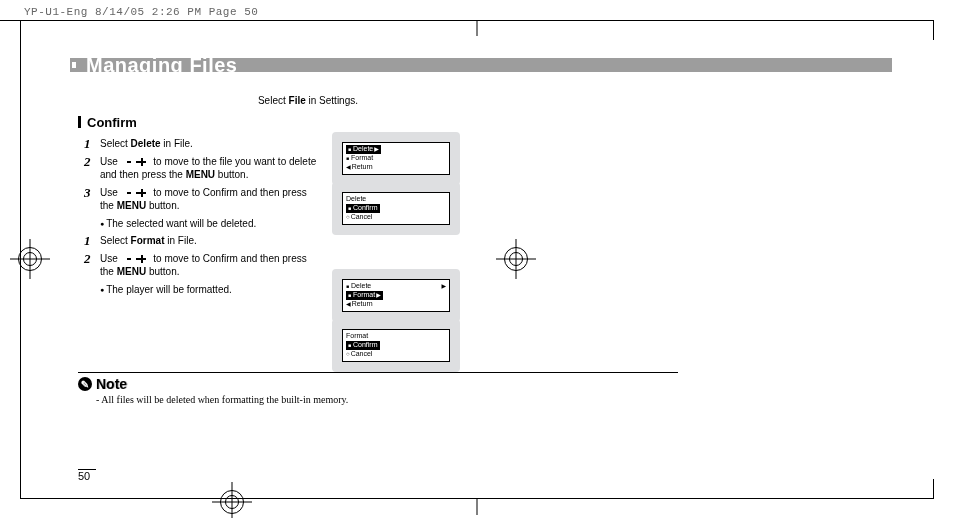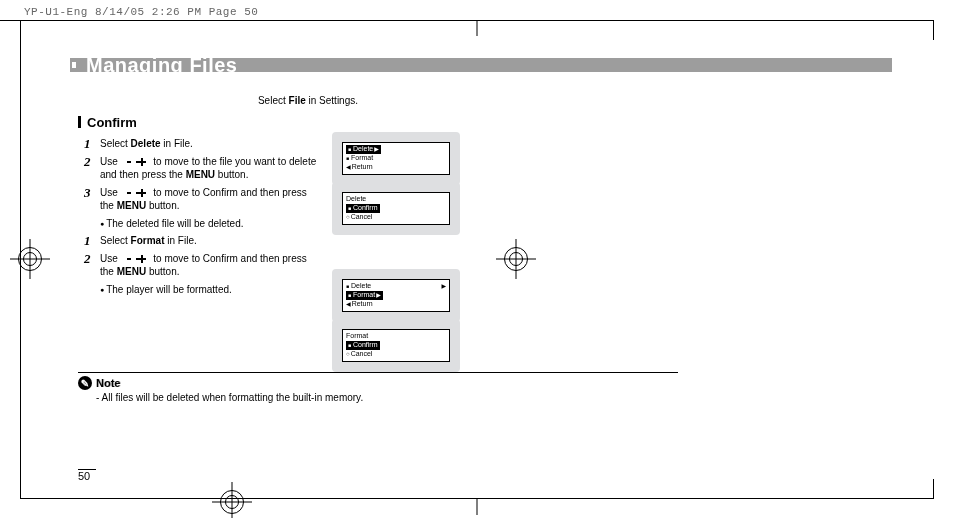--- a/index.html
+++ b/index.html
@@ -121,22 +121,22 @@
 
   
   .note-wrap { position:absolute; left:78px; top:372px; width:600px; font-size:10px; }
   .note-hr   { height:1px; background:#000; margin-bottom:3px; }
   .note-head { display:flex; align-items:center; gap:4px; }
   .note-icon {
     width:14px; height:14px; border-radius:50%; background:#000; color:#fff;
     display:flex; align-items:center; justify-content:center;
     font-size:10px; font-weight:bold;
   }
-  .note-word { font-weight:bold; font-size:11px; text-shadow:1px 0 #bbb; }
-  .note-body { margin:2px 0 12px 18px; }
+  .note-word { font-weight:bold; font-size:14px; text-shadow:1px 0 #bbb; }
+  .note-body { margin:2px 0 12px 18px;font-family:Liberation Serif, serif; }
 
   
   .lcd {
     position:absolute; left:332px;
     width:108px; padding:10px 10px;
     background:#dedfe1; border-radius:4px;
   }
   .lcd-inner {
     background:#fff; border:1px solid #000;
     font-size:7px; line-height:1.2;
@@ -201,21 +201,21 @@
     <span>Select </span><b>Delete</b><span> in File.</span>
   </div>
   <div class="step">
     <span class="num">2</span>
     <span>Use </span><span class="minus-plus"></span><span> to move to the file you want to delete and then press the </span><b>MENU</b><span> button.</span>
   </div>
   <div class="step">
     <span class="num">3</span>
     <span>Use </span><span class="minus-plus"></span><span> to move to Confirm and then press the </span><b>MENU</b><span> button.</span>
   </div>
-  <div class="step-note"><span>The deleted file will be deleted.</span></div>
+  <div class="step-note"><span>The selected want will be deleted.</span></div>
 
 
   <div class="step">
     <span class="num">1</span>
     <span>Select </span><b>Format</b><span> in File.</span>
   </div>
   <div class="step">
     <span class="num">2</span>
     <span>Use </span><span class="minus-plus"></span><span> to move to Confirm and then press the </span><b>MENU</b><span> button.</span>
   </div>

